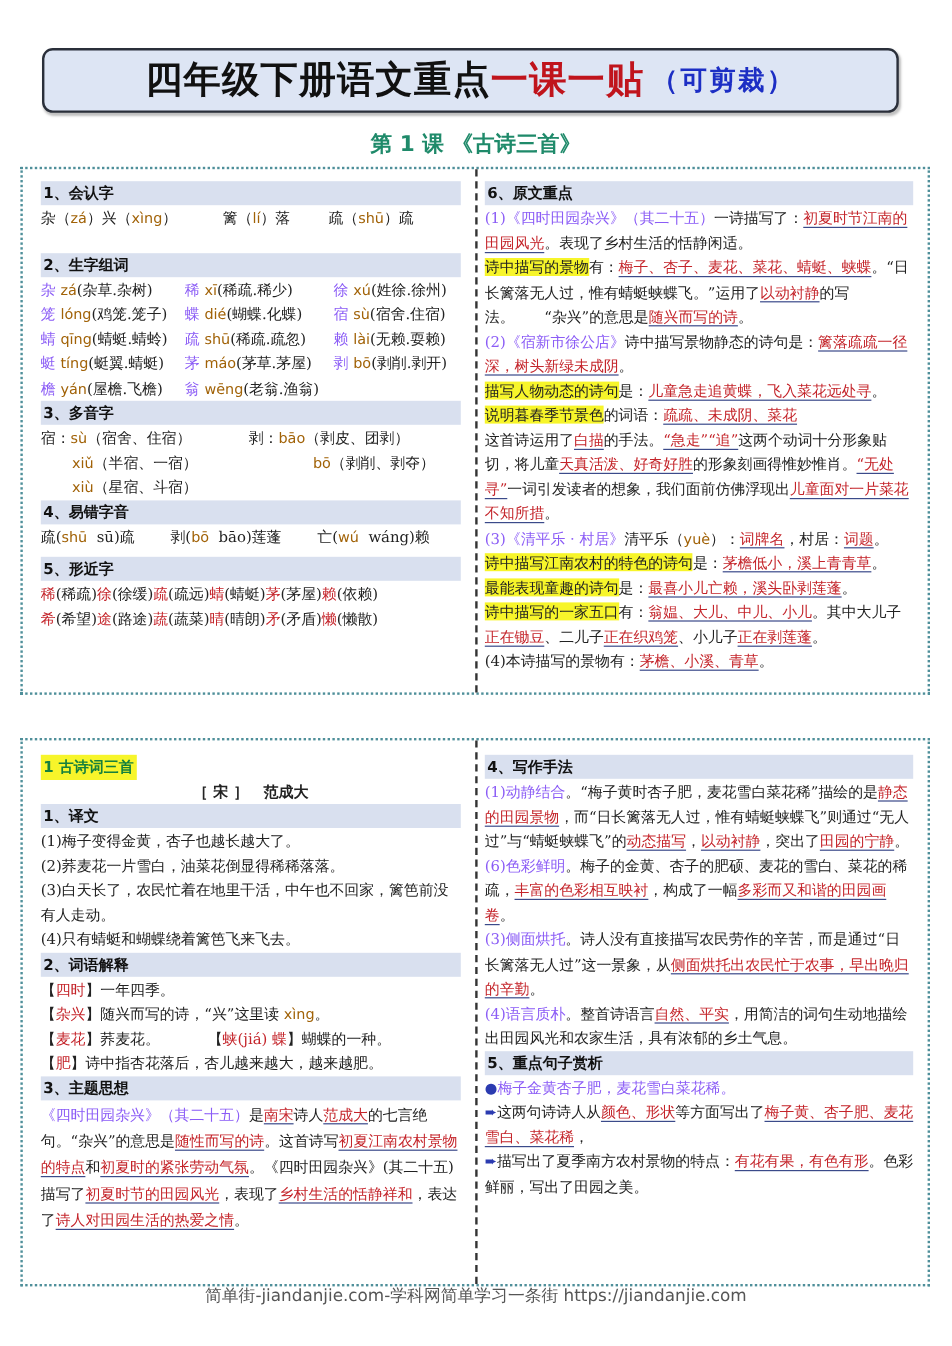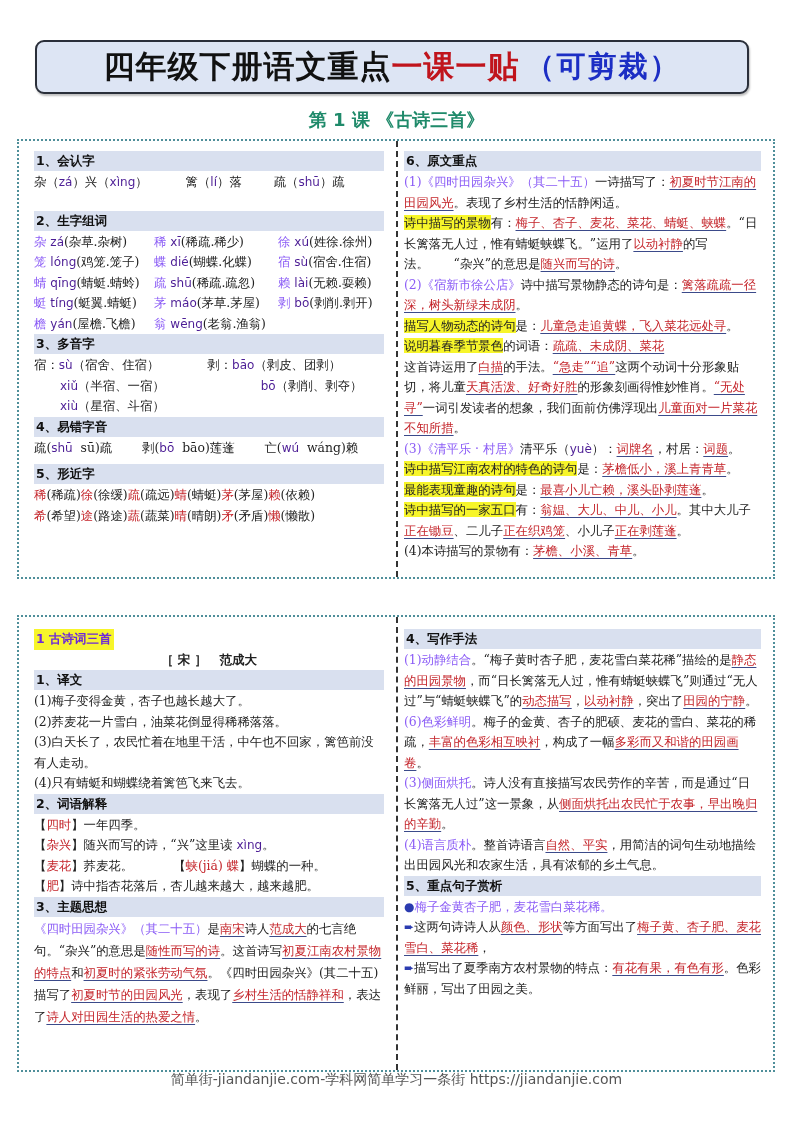--- a/index.html
+++ b/index.html
@@ -2,41 +2,41 @@
 <html><head>
 <meta charset="utf-8">
 <style>
   *{box-sizing:border-box;margin:0;padding:0;}
   html,body{width:793px;height:1122px;background:#ffffff;overflow:hidden;}
   body{position:relative;font-family:"DejaVu Serif","Liberation Serif",serif;color:#222;}
   .title-box{position:absolute;left:35px;top:40px;width:714px;height:54px;border:2px solid #2a2f3a;border-radius:9px;
     background:#dde5f4;display:flex;align-items:center;justify-content:center;box-shadow:1px 2px 2px rgba(0,0,0,0.25);}
   .title-box .t1{font-family:"DejaVu Sans","Liberation Sans",sans-serif;font-weight:bold;font-size:31px;color:#111;letter-spacing:1px;}
   .title-box .t2{font-family:"DejaVu Sans","Liberation Sans",sans-serif;font-weight:bold;font-size:31px;color:#c0141c;letter-spacing:1px;}
-  .title-box .t3{font-family:"DejaVu Sans","Liberation Sans",sans-serif;font-weight:bold;font-size:29px;color:#1c2ec4;letter-spacing:2px;margin-left:6px;}
+  .title-box .t3{font-family:"DejaVu Sans","Liberation Sans",sans-serif;font-weight:bold;font-size:22px;color:#1c2ec4;letter-spacing:2px;margin-left:6px;}
   .lesson-title{position:absolute;left:0;top:108px;width:793px;text-align:center;font-family:"DejaVu Sans","Liberation Sans",sans-serif;
     font-weight:bold;font-size:18px;color:#1f8a6a;}
   .card{position:absolute;border:2px dotted #4f8f9a;}
   .card1{left:17px;top:139px;width:758px;height:440px;}
   .card2{left:17px;top:615px;width:758px;height:457px;}
   .vdiv{position:absolute;top:0;bottom:0;left:377px;border-left:2px dashed #333;}
   .col{position:absolute;top:10px;font-size:12.4px;line-height:20.5px;}
   .colL{left:15px;width:350px;}
   .colR{left:385px;width:357px;}
   .sec{background:#d9e0ef;font-family:"DejaVu Sans","Liberation Sans",sans-serif;font-weight:bold;font-size:12.5px;color:#111;
     padding-left:2px;height:20px;line-height:20px;margin-bottom:1px;}
   .gap{height:14px;}
   .row{white-space:nowrap;}
-  .py{color:#4c1d95;font-family:"DejaVu Sans","Liberation Sans",sans-serif;font-size:12px;}
+  .py{color:#a16207;font-family:"DejaVu Sans","Liberation Sans",sans-serif;font-size:12px;}
   .bl{color:#8b5cf6;}
   .rd{color:#c4242a;}
   .ul{color:#c4242a;text-decoration:underline;text-decoration-color:#3b4a8a;text-underline-offset:3px;}
   .hl{background:#f7f52a;}
   .cell{display:inline-block;}
-  .badge{display:inline-block;background:#f7f52a;color:#6d28d9;font-weight:bold;font-family:"DejaVu Sans","Liberation Sans",sans-serif;font-size:12.5px;padding:0 2px;}
+  .badge{display:inline-block;background:#f7f52a;color:#15803d;font-weight:bold;font-family:"DejaVu Sans","Liberation Sans",sans-serif;font-size:12.5px;padding:0 2px;}
   .center{text-align:center;font-weight:bold;font-family:"DejaVu Sans","Liberation Sans",sans-serif;font-size:12.5px;}
   p{margin:0;}
   .footer{position:absolute;left:0;top:1071px;width:793px;text-align:center;font-family:"DejaVu Sans","Liberation Sans",sans-serif;
     font-size:14px;color:#555;}
   .ico{display:inline-block;color:#2b3bb0;font-size:12px;}
 </style>
 </head>
 <body>
 
 <div class="title-box">

